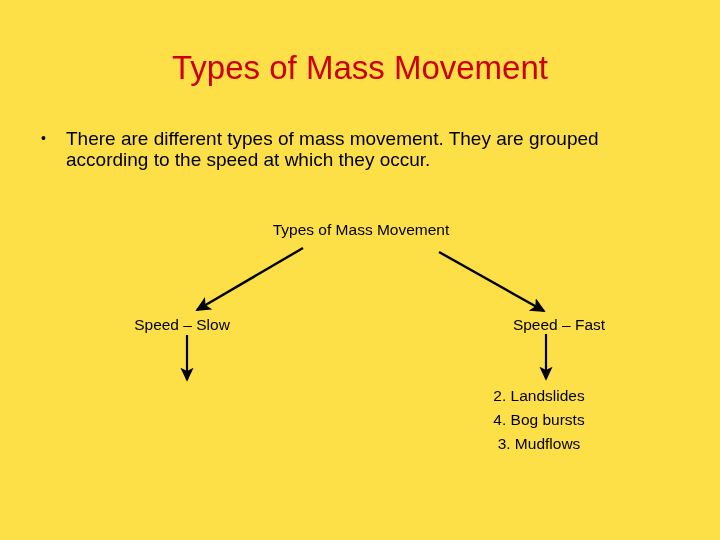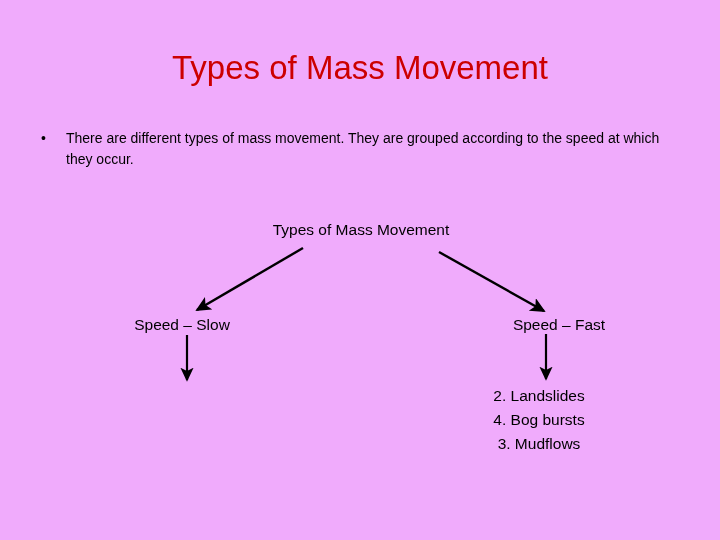--- a/index.html
+++ b/index.html
@@ -8,21 +8,21 @@
     background: #ffffff;
   }
   body {
     font-family: "Liberation Sans", sans-serif;
     color: #000000;
   }
   #slide {
     position: relative;
     width: 720px;
     height: 540px;
-    background: #f0abfc;
+    background: #fde047;
     overflow: hidden;
   }
 
   
   #title {
     position: absolute;
     left: 0;
     top: 48px;
     width: 720px;
     text-align: center;
@@ -46,21 +46,21 @@
     width: 28px;
     flex: 0 0 28px;
     font-size: 14px;
     line-height: 21px;
     text-align: left;
     padding-left: 3px;
     box-sizing: border-box;
   }
   #bullet-text {
     flex: 1 1 auto;
-    font-size: 14px;
+    font-size: 19px;
     line-height: 21px;
     text-align: left;
   }
 
   
   #diagram {
     position: absolute;
     left: 0;
     top: 0;
     width: 720px;

